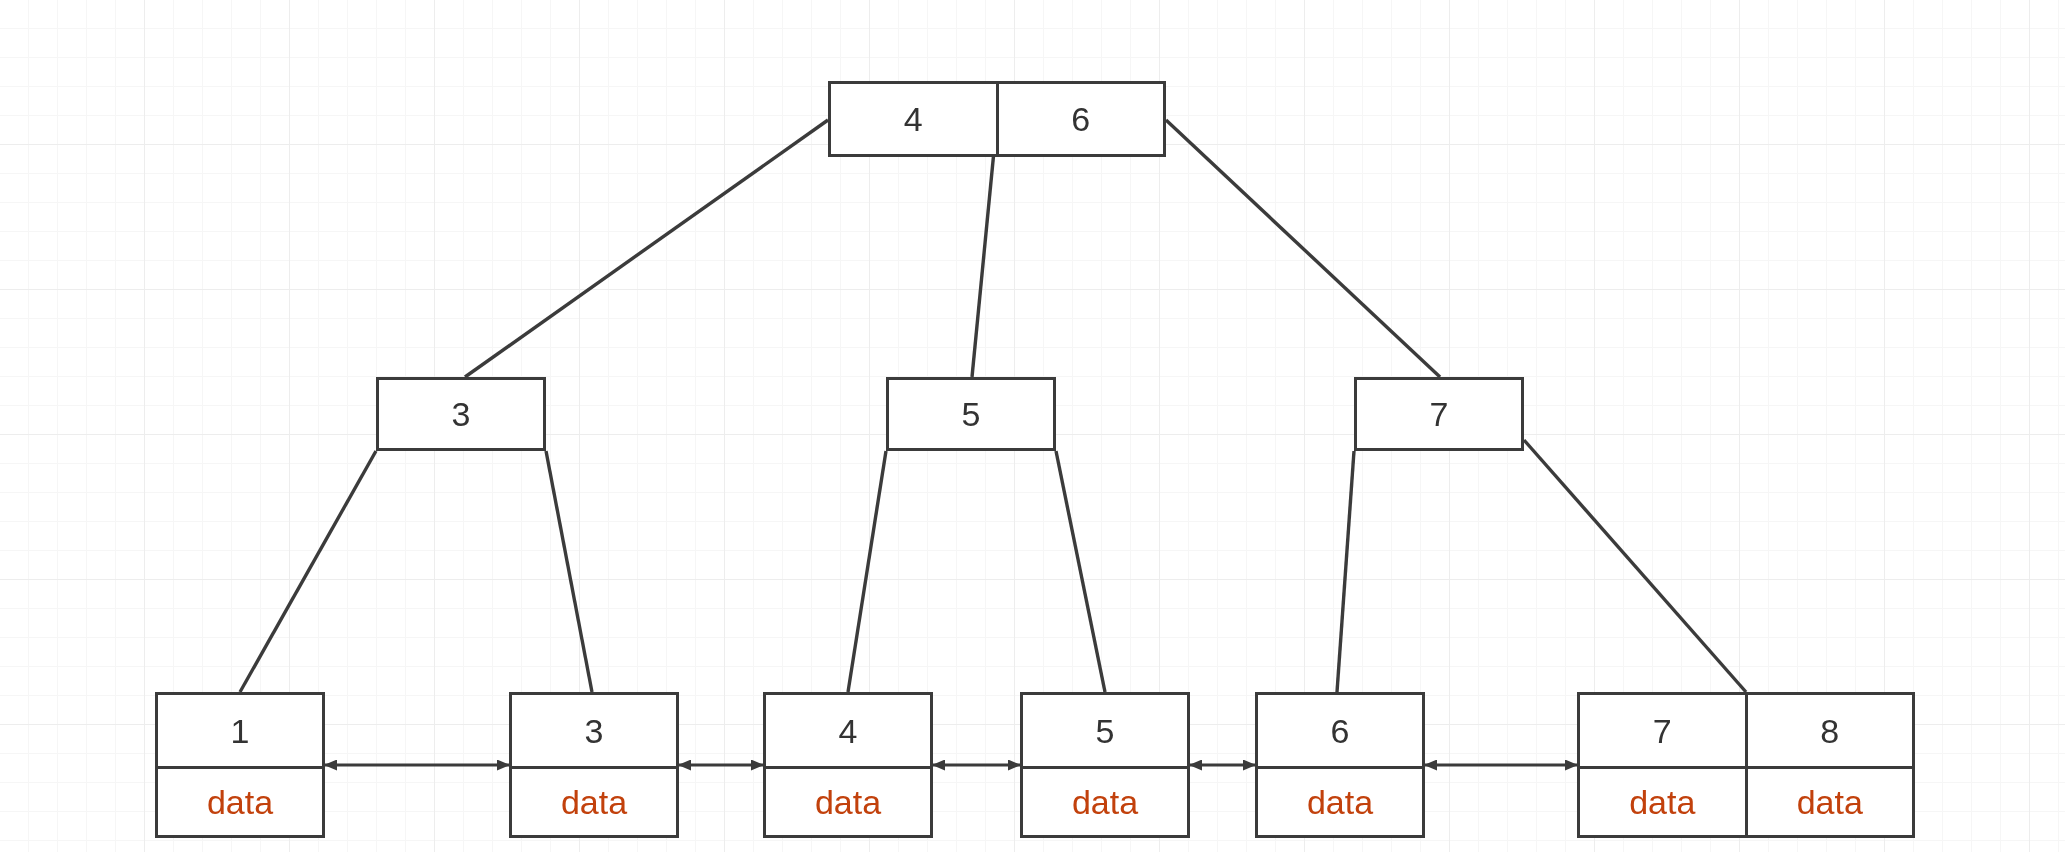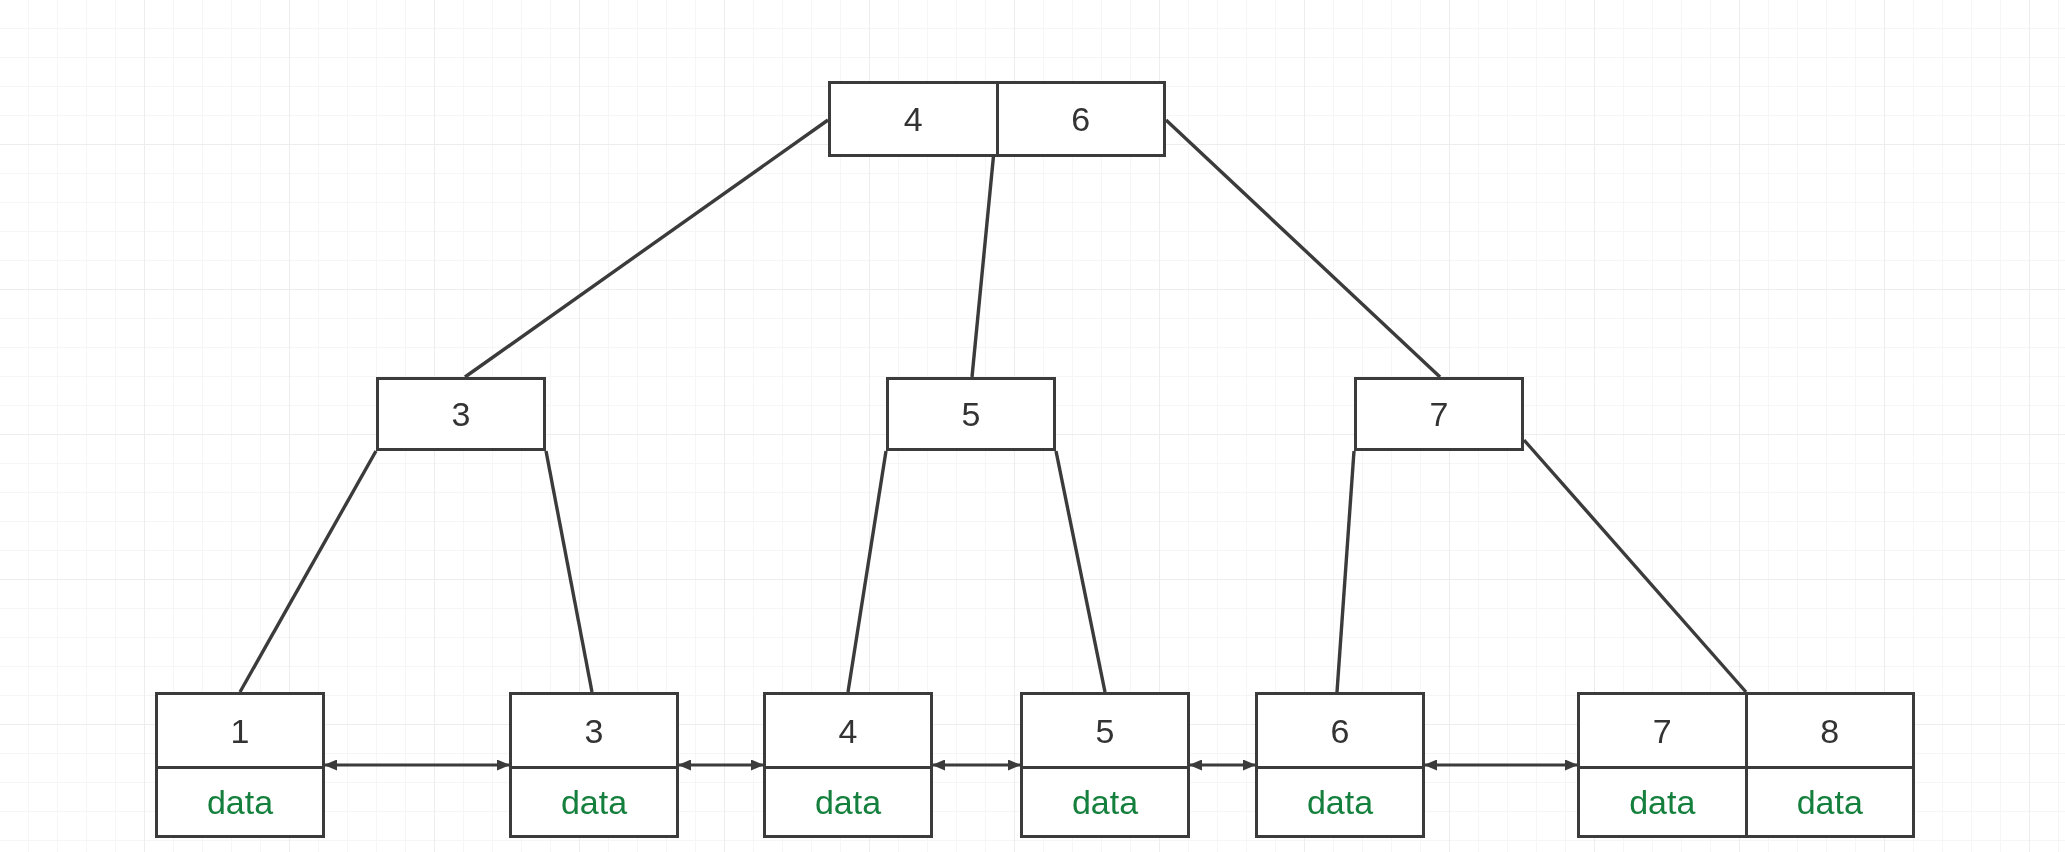--- a/index.html
+++ b/index.html
@@ -59,21 +59,21 @@
     justify-content: center;
     color: #333333;
     font-size: 34px;
     line-height: 1;
   }
   .val {
     flex: 1 1 0;
     display: flex;
     align-items: center;
     justify-content: center;
-    color: #15803d;
+    color: #c2410c;
     font-size: 34px;
     line-height: 1;
     border-top: 3px solid #3b3b3b;
   }
   .internal .key { font-size: 34px; }
   .leaf .key { flex: 0 0 71px; }
   .leaf .val { flex: 1 1 auto; }
 </style>
 </head>
 <body>

